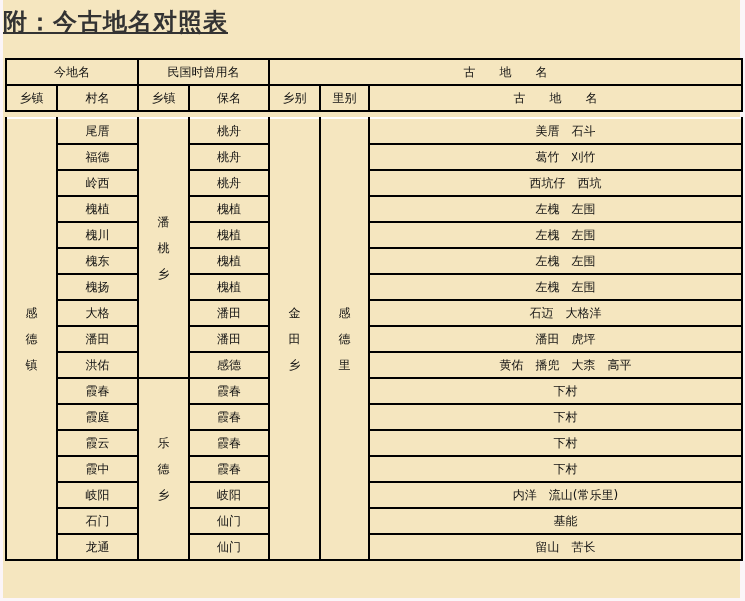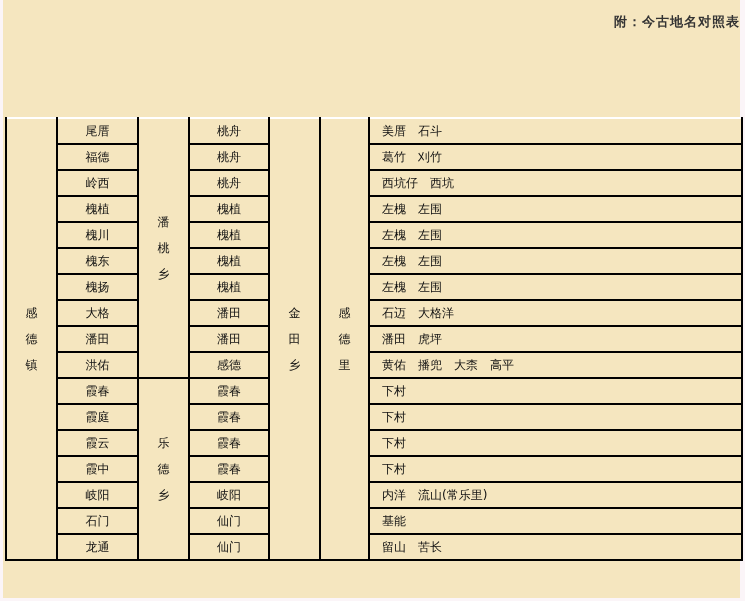--- a/index.html
+++ b/index.html
@@ -9,48 +9,76 @@
     font-family: "DejaVu Sans", "Liberation Sans", sans-serif;
     color: #111;
     position: relative;
   }
   .page {
     position: absolute; left: 3px; top: 0; width: 737px; height: 598px;
     background: #f5e6bf;
   }
   .title {
     position: absolute; left: 0; top: 0; width: 737px; height: 44px;
-    line-height: 44px; text-align: right;
-    font-size: 13px; font-weight: bold; color: #333;
+    line-height: 44px; text-align: left;
+    font-size: 24px; font-weight: bold; color: #333;
     letter-spacing: 1px;
+    text-decoration: underline;
   }
   table {
     position: absolute; border-collapse: collapse; table-layout: fixed;
     background: #f5e6bf;
   }
   td {
     border: 2px solid #000; padding: 0; text-align: center; vertical-align: middle;
     font-size: 12px; overflow: hidden; white-space: nowrap;
   }
   .hdr { left: 2px; top: 58px; width: 736px; }
   .hdr td { height: 24px; }
   .body-tbl { left: 2px; top: 117px; width: 736px; border-top: 2px solid #fff; }
   .body-tbl td { height: 24px; }
   .body-tbl tr:first-child td { border-top: none; }
   .body-tbl tr:last-child td { border-bottom: 2px solid #000; border-radius: 7px; }
-  td.ancient { text-align: left; padding-left: 12px; }
+  td.ancient { text-align: center; padding-left: 20px; }
   .vert { line-height: 26px; white-space: normal; }
   .vert span { display: block; }
 </style>
 </head>
 <body>
 
 <div class="page">
   <div class="title">附：今古地名对照表</div>
 
+  <table class="hdr">
+    <colgroup>
+      <col style="width:51px">
+        <col style="width:81px">
+        <col style="width:51px">
+        <col style="width:80px">
+      <col style="width:51px">
+        <col style="width:49px">
+        <col style="width:373px">
+    </colgroup>
+    <tbody>
+        <tr>
+      <td colspan="2">今地名</td>
+      <td colspan="2">民国时曾用名</td>
+      <td colspan="3">古　　地　　名</td>
+    </tr>
+    <tr>
+      <td>乡镇</td>
+      <td>村名</td>
+      <td>乡镇</td>
+      <td>保名</td>
+      <td>乡别</td>
+      <td>里别</td>
+      <td>古　　地　　名</td>
+    </tr>
+  </tbody>
+    </table>
 
   <table class="body-tbl">
     <colgroup>
       <col style="width:51px">
         <col style="width:81px">
         <col style="width:51px">
         <col style="width:80px">
       <col style="width:51px">
         <col style="width:49px">
         <col style="width:373px">

